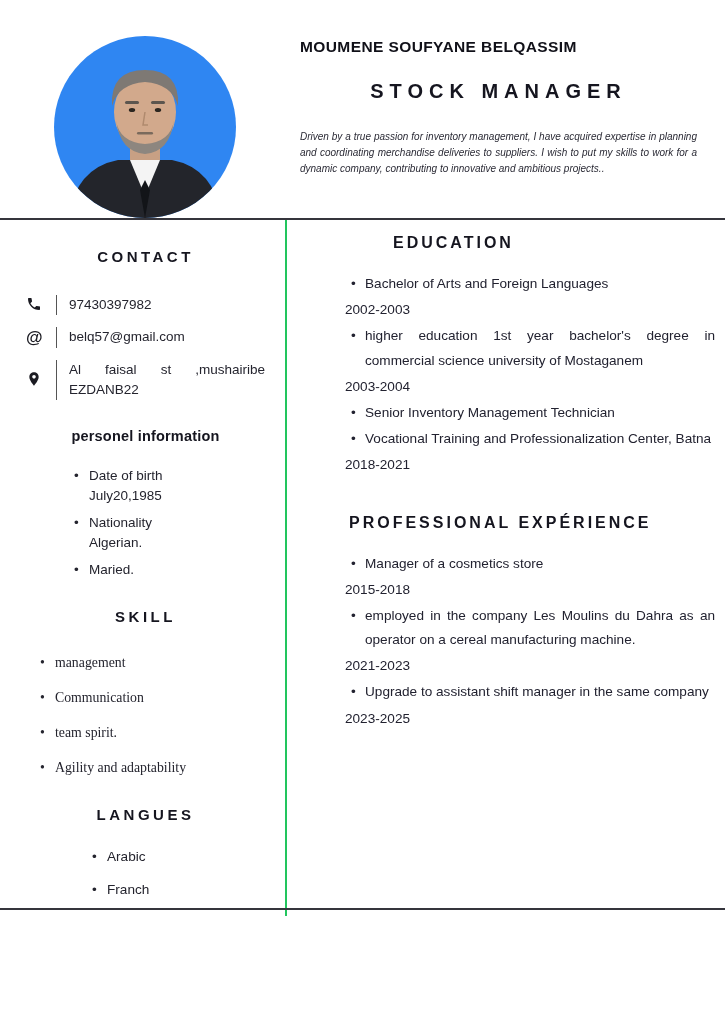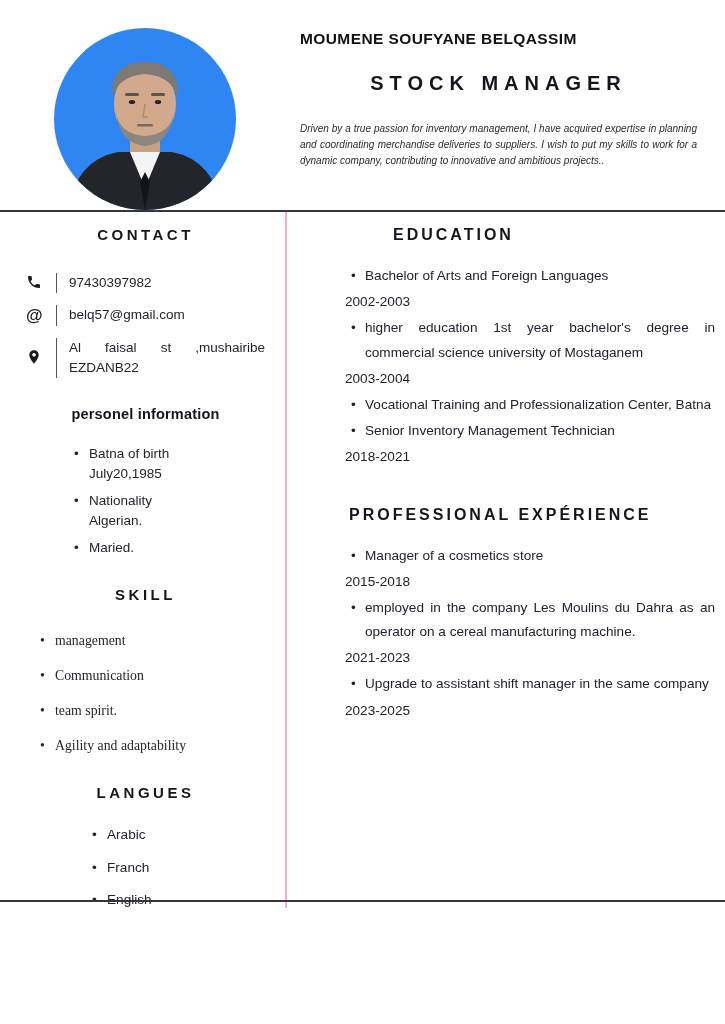--- a/index.html
+++ b/index.html
@@ -1,37 +1,37 @@
 <!DOCTYPE html>
 <html><head>
 <meta charset="utf-8">
 <style>
   * { margin:0; padding:0; box-sizing:border-box; }
   html,body { background:#ffffff; }
   body { font-family:"Liberation Sans", sans-serif; color:#24242e; }
   .page { width:725px; height:904px; position:relative; background:#fff;
-          display:flex; flex-direction:column; overflow:hidden; margin:4px auto; }
+          display:flex; flex-direction:column; overflow:hidden; margin:12px auto; }
   .page::after { content:""; position:absolute; left:0; right:0; bottom:6px;
                  height:2px; background:#35353c; }
 
   
   .header { height:264px; display:flex; padding:24px 28px 0 54px; gap:64px; }
   .photo { width:182px; height:182px; border-radius:50%; overflow:hidden;
            flex-shrink:0; background:#2f86f2; }
   .photo svg { display:block; }
   .head-text { flex:1; padding-top:2px; min-width:0; }
   .name { font-size:15.5px; font-weight:bold; letter-spacing:.4px; color:#101018; }
   .title { font-size:20px; font-weight:bold; letter-spacing:6px; text-align:center;
            margin-top:24px; color:#15151f; }
   .summary { margin-top:26px; font-style:italic; font-size:10px; line-height:1.62;
              text-align:justify; color:#2a2a35; }
 
   
   .columns { flex:1; display:flex; border-top:2px solid #35353c; margin-bottom:8px; }
-  .left  { width:287px; border-right:2px solid #f9a8d4; padding:14px 20px 0 26px; }
+  .left  { width:287px; border-right:2px solid #22c55e; padding:28px 20px 0 26px; }
   .right { flex:1; padding:14px 10px 0 58px; min-width:0; }
 
   
   .lhead { font-size:15px; font-weight:bold; letter-spacing:3.5px; text-align:center;
            color:#15151f; }
   .contact { margin-top:30px; display:flex; flex-direction:column; gap:12px; }
   .crow { display:flex; align-items:center; }
   .cicon { width:24px; flex-shrink:0; padding-top:1px; color:#1b1b22;
            font-weight:bold; font-size:17px; line-height:1; }
   .cval { border-left:1.5px solid #555; padding-left:12px; margin-left:6px;
@@ -113,21 +113,21 @@
             <svg viewBox="0 0 24 24" width="16" height="16">
                 <path d="M12 2C8.13 2 5 5.13 5 9c0 5.25 7 13 7 13s7-7.75 7-13c0-3.87-3.13-7-7-7zm0 9.5A2.5 2.5 0 1 1 12 6a2.5 2.5 0 0 1 0 5.5z" fill="#1b1b22"></path>
               </svg>
           </span>
           <span class="cval addr">Al faisal st ,mushairibe EZDANB22</span>
         </div>
       </div>
 
       <h4 class="subhead">personel information</h4>
       <div class="plist">
-        <div class="li">Batna of birth
+        <div class="li">Date of birth
 July20,1985</div>
         <div class="li">Nationality
 Algerian.</div>
         <div class="li">Maried.</div>
       </div>
 
       <h3 class="lhead subhead" style="letter-spacing:3.5px;font-size:15px;">SKILL</h3>
       <div class="skills">
         <div class="li">management</div>
         <div class="li">Communication</div>
@@ -146,22 +146,22 @@
 
     <main class="right">
 
       <section>
         <h3 class="rhead edu-head">EDUCATION</h3>
         <div class="elist">
           <div class="bl">Bachelor of Arts and Foreign Languages</div>
           <div class="dt">2002-2003</div>
           <div class="bl">higher education 1st year bachelor's degree in commercial science university of Mostaganem</div>
           <div class="dt">2003-2004</div>
+          <div class="bl">Senior Inventory Management Technician</div>
           <div class="bl">Vocational Training and Professionalization Center, Batna</div>
-          <div class="bl">Senior Inventory Management Technician</div>
           <div class="dt">2018-2021</div>
         </div>
       </section>
 
       <section>
         <h3 class="rhead exp-head">PROFESSIONAL EXPÉRIENCE</h3>
         <div class="elist">
           <div class="bl">Manager of a cosmetics store</div>
           <div class="dt">2015-2018</div>
           <div class="bl">employed in the company Les Moulins du Dahra as an operator on a cereal manufacturing machine.</div>

